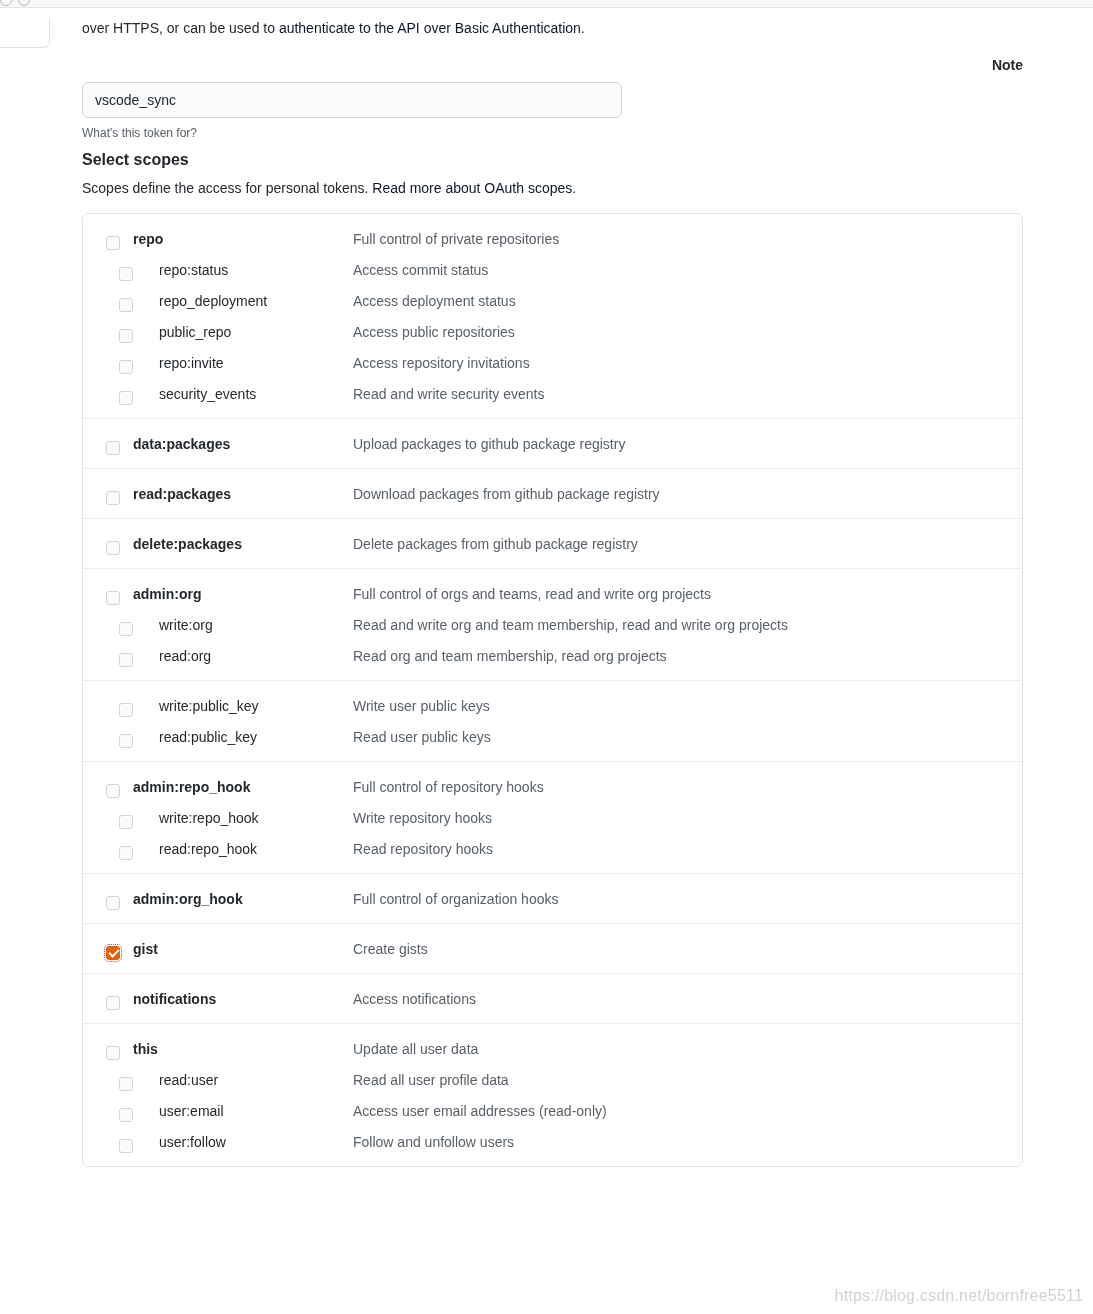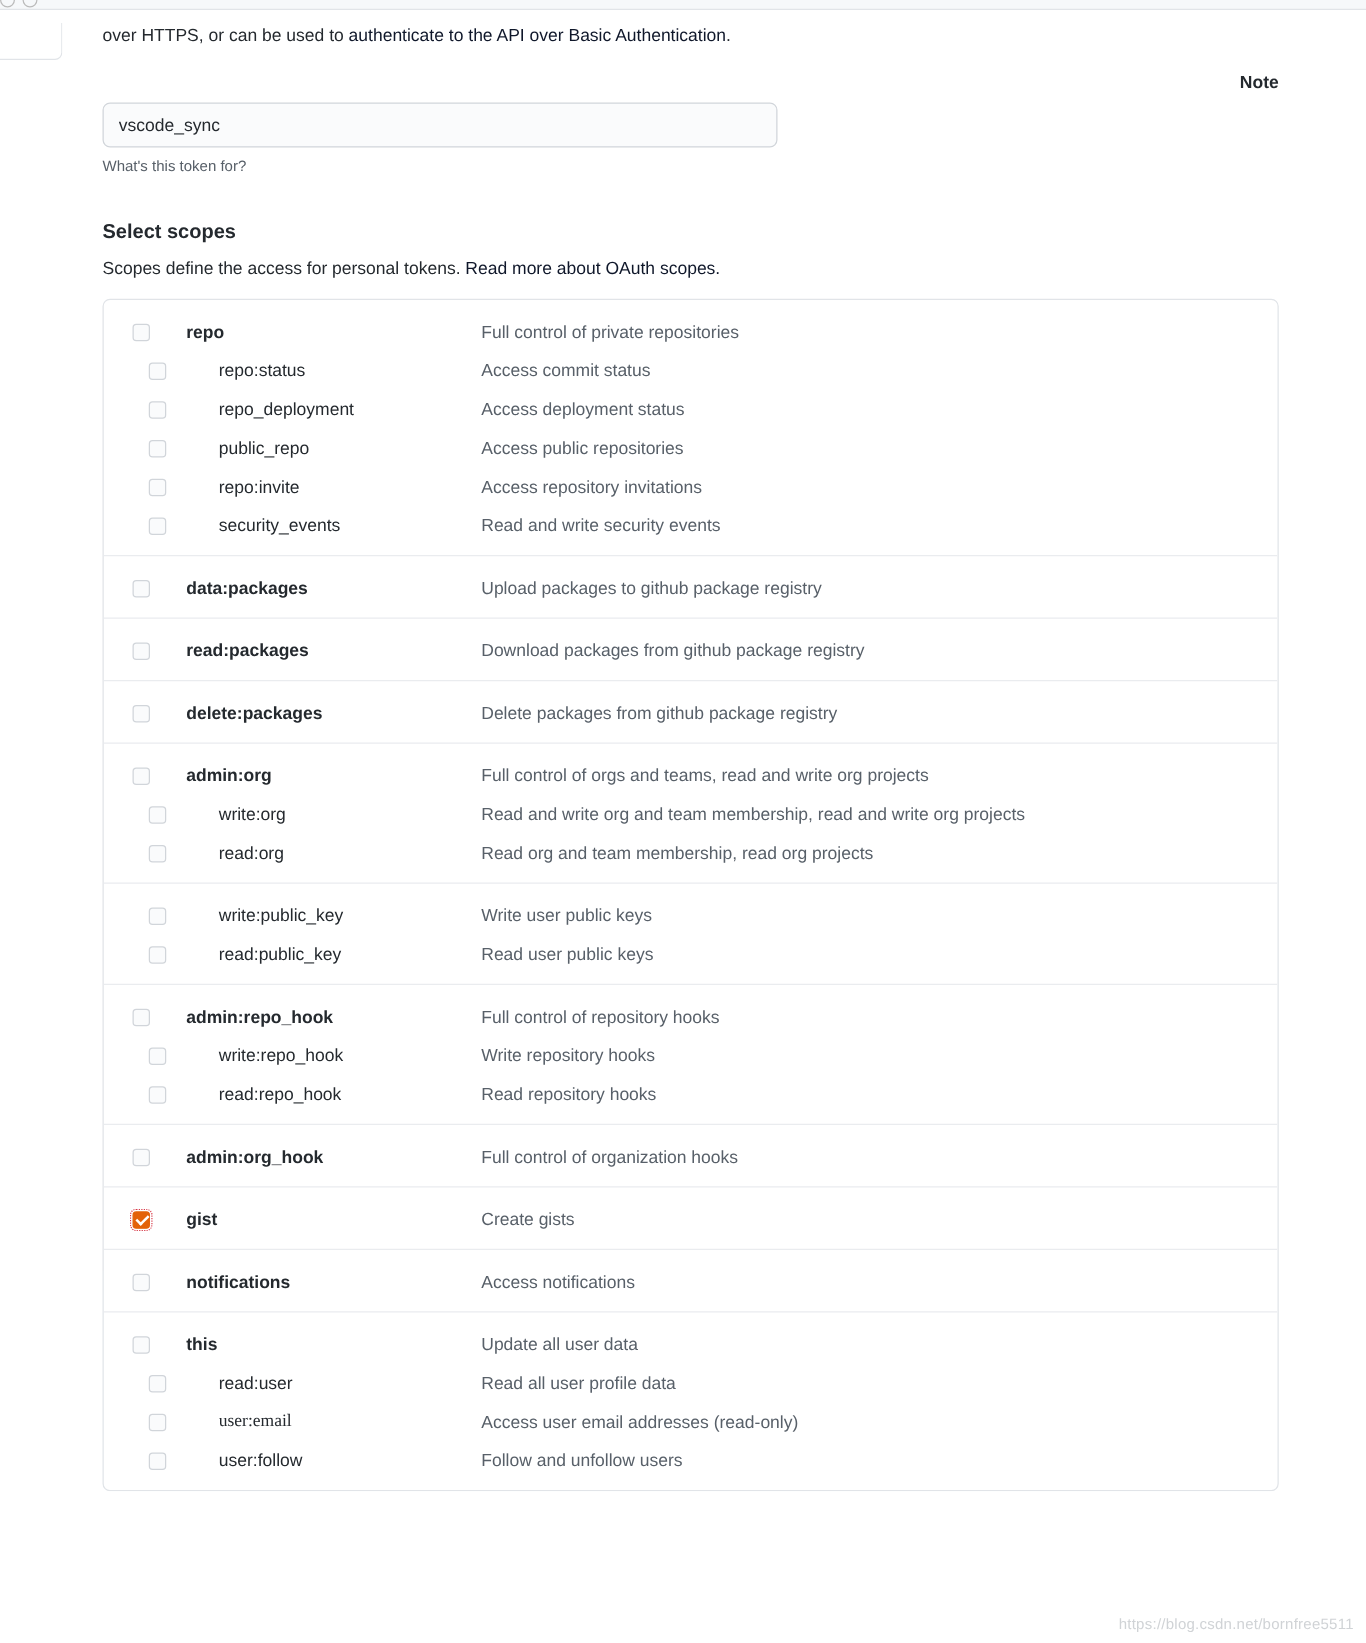--- a/index.html
+++ b/index.html
@@ -67,41 +67,40 @@
   }
   .help-text {
     color: #586069;
     font-size: 12px;
     margin-top: 6px;
     display: block;
   }
   h3.section {
     font-size: 16px;
     font-weight: 600;
-    margin-top: 32px;
+    margin-top: 6px;
     margin-bottom: 6px;
   }
   .scopes-desc { color: #24292e; margin-bottom: 14px; }
 
   .scope-box {
     border: 1px solid #e1e4e8;
     border-radius: 6px;
     overflow: hidden;
   }
   .group {
     border-top: 1px solid #eaecef;
     padding: 10px 10px 8px 10px;
   }
   .group:first-child { border-top: none; }
   .row {
     display: flex;
-    align-items: center;
+    align-items: flex-end;
     padding: 5px 0;
     min-height: 28px;
-    gap: 16px;
   }
   .chk-col {
     width: 40px;
     display: flex;
     justify-content: center;
     align-items: center;
     flex: 0 0 40px;
   }
   .chk-col.sub { padding-left: 26px; flex: 0 0 40px; }
   .name-col {
@@ -137,21 +136,21 @@
     width: 4px; height: 8px;
     border: solid #fff;
     border-width: 0 2px 2px 0;
     transform: rotate(45deg);
   }
   .watermark {
     position: fixed;
     bottom: 6px;
     right: 10px;
     color: #d0d3d6;
-    font-size: 12px;
+    font-size: 16px;
     letter-spacing: .2px;
   }
 </style>
 </head>
 <body>
 
 <div class="topbar"></div>
 <div class="circles">
   <span></span>
     <span></span>
@@ -345,21 +344,21 @@
           <div class="chk-col sub">
             <input type="checkbox" style="">
           </div>
           <div class="name-col" style="padding-left: 26px; width: 220px; flex: 0 0 220px;">read:user</div>
           <div class="desc-col">Read all user profile data</div>
         </div>
         <div class="row">
           <div class="chk-col sub">
             <input type="checkbox" style="">
           </div>
-          <div class="name-col" style="padding-left: 26px; width: 220px; flex: 0 0 220px; font-family: Liberation Serif, serif;">user:email</div>
+          <div class="name-col" style="padding-left: 26px; width: 220px; flex: 0 0 220px;">user:email</div>
           <div class="desc-col">Access user email addresses (read-only)</div>
         </div>
         <div class="row">
           <div class="chk-col sub">
             <input type="checkbox" style="">
           </div>
           <div class="name-col" style="padding-left: 26px; width: 220px; flex: 0 0 220px;">user:follow</div>
           <div class="desc-col">Follow and unfollow users</div>
         </div>
       </div>

